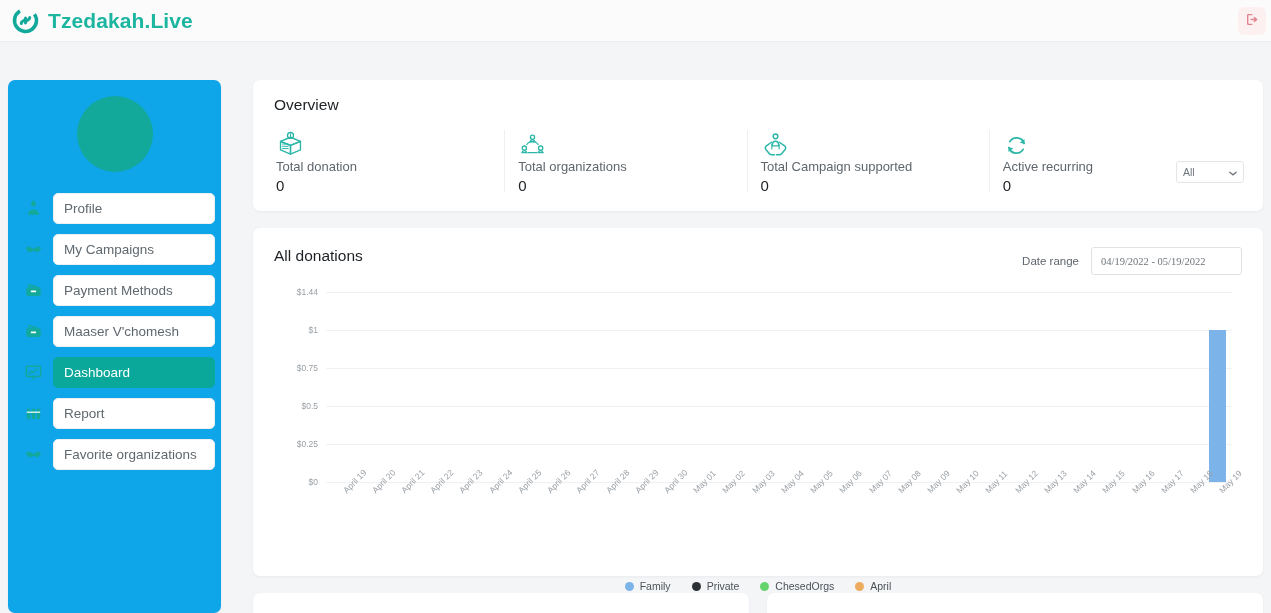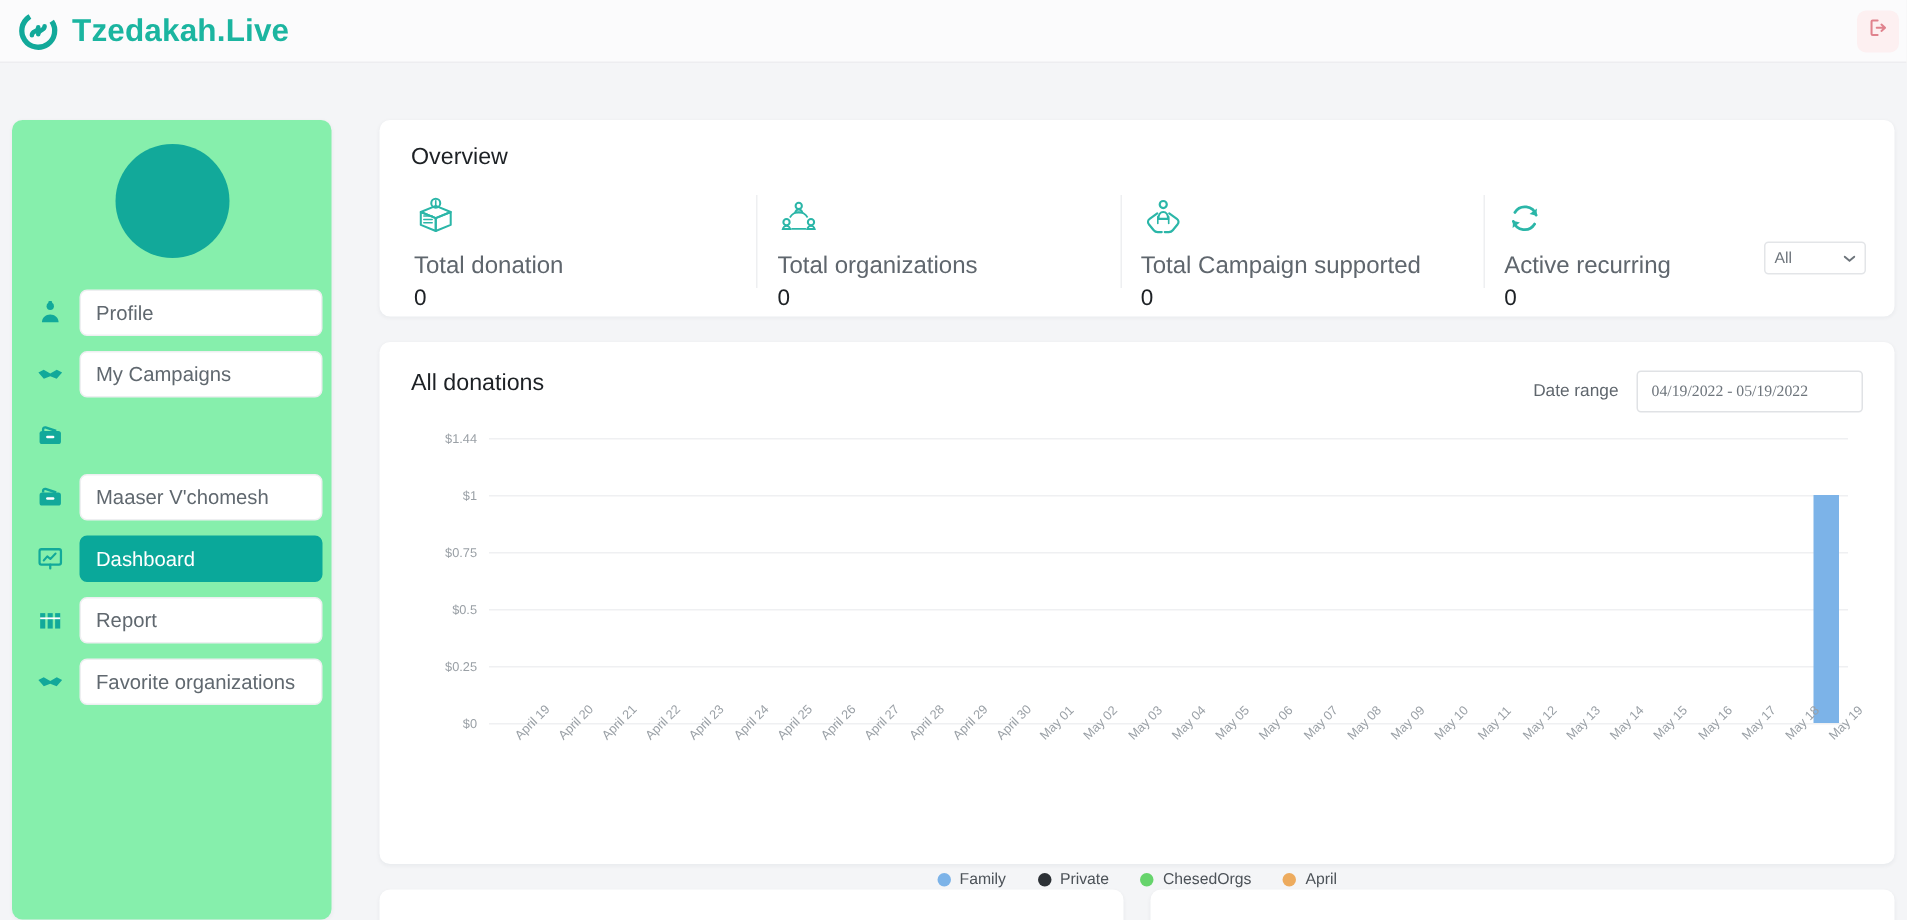--- a/index.html
+++ b/index.html
@@ -29,21 +29,21 @@
     width: 28px; height: 28px; border-radius: 6px;
     background: #fdf0f1;
     display: flex; align-items: center; justify-content: center;
     cursor: pointer;
   }
 
   
   .sidebar {
     position: absolute; left: 8px; top: 80px;
     width: 213px; height: 533px;
-    background: #86efac;
+    background: #0ea5e9;
     border-radius: 7px;
     box-shadow: 0 1px 3px rgba(18,38,63,.05);
   }
   .avatar {
     width: 76px; height: 76px; border-radius: 50%;
     background: #12a99a;
     margin: 16px auto 0 auto;
   }
   .nav { margin-top: 21px; }
   .nav-item {
@@ -94,21 +94,21 @@
     padding: 0 6px; cursor: pointer;
   }
   .filter-select span { font-size: 10.5px; color: #6e757c; }
   .stats { display: flex; margin-top: 14px; }
   .stat { width: 252px; position: relative; padding-left: 2px; }
   .stat + .stat::before {
     content: ""; position: absolute; left: -12px; top: 2px;
     width: 1px; height: 62px; background: #eeeff1;
   }
   .stat-icon { height: 31px; display: flex; align-items: flex-end; }
-  .stat-label { font-size: 16px; color: #5f666d; margin-top: 10px; }
+  .stat-label { font-size: 13px; color: #5f666d; margin-top: 0; }
   .stat-value { font-size: 15px; color: #1d2125; margin-top: 3px; }
 
   
   .donations { margin-top: 17px; height: 348px; position: relative; padding: 19px 21px 0 21px; }
   .don-head { display: flex; }
   .don-title { font-size: 15.5px; color: #1d2125; }
   .date-wrap { margin-left: auto; display: flex; align-items: center; gap: 12px; }
   .date-label { font-size: 11.5px; color: #5f666d; }
   .date-input {
     width: 151px; height: 28px;
@@ -211,20 +211,23 @@
     </div>
 
     <div class="nav-item">
       <span class="nav-icon">
         <svg viewBox="0 0 24 24" width="19" height="19">
           <rect x="3" y="8" width="18" height="11" rx="2.2" fill="#12a99a"></rect>
           <path d="M6 8V6.4a1.5 1.5 0 0 1 2-1.4l9 3" fill="none" stroke="#12a99a" stroke-width="2"></path>
           <rect x="8.5" y="12" width="7" height="2.2" rx="1.1" fill="#ffffff"></rect>
         </svg>
       </span>
+      <span class="nav-label-wrap">
+        <span class="nav-label">Payment Methods</span>
+      </span>
     </div>
 
     <div class="nav-item">
       <span class="nav-icon">
         <svg viewBox="0 0 24 24" width="19" height="19">
           <rect x="3" y="8" width="18" height="11" rx="2.2" fill="#12a99a"></rect>
           <path d="M6 8V6.4a1.5 1.5 0 0 1 2-1.4l9 3" fill="none" stroke="#12a99a" stroke-width="2"></path>
           <rect x="8.5" y="12" width="7" height="2.2" rx="1.1" fill="#ffffff"></rect>
         </svg>
       </span>

